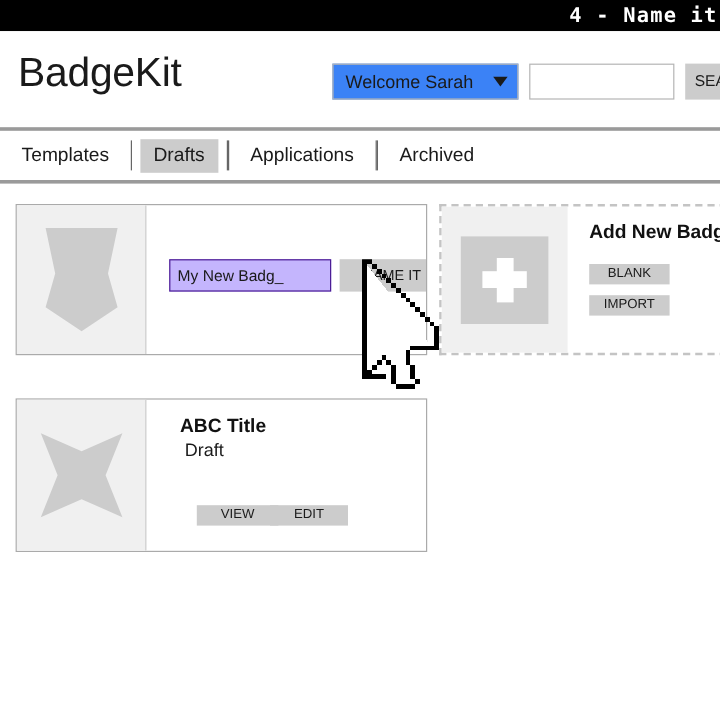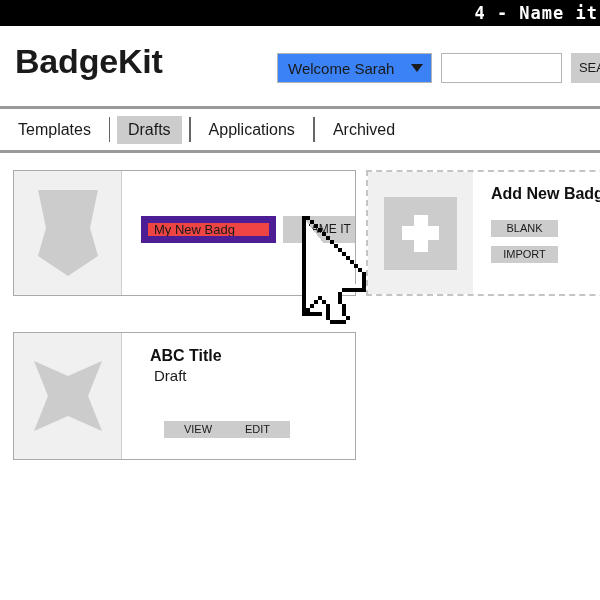--- a/index.html
+++ b/index.html
@@ -47,21 +47,21 @@
     left: 0; top: 26px;
     width: 600px;
     height: 80px;
     background: #ffffff;
   }
   .brand {
     position: absolute;
     left: 15px;
     top: 16px;
     font-size: 34px;
-    font-weight: 700;
+    font-weight: 400;
     color: #1a1a1a;
     letter-spacing: -0.2px;
     white-space: nowrap;
   }
   .user-dropdown {
     position: absolute;
     left: 277px;
     top: 27px;
     width: 155px;
     height: 30px;
@@ -176,22 +176,22 @@
   }
 
   
   #card-new { left: 13px; top: 170px; width: 343px; height: 126px; }
   #card-new .name-input {
     position: absolute;
     left: 18px;
     top: 45px;
     width: 135px;
     height: 27px;
-    border: 7px solid #4c1d95;
-    background: #ef4444;
+    border: 1px solid #4c1d95;
+    background: #c4b5fd;
     box-sizing: border-box;
     font-family: "Liberation Sans", sans-serif;
     font-size: 13px;
     color: #1a1a1a;
     padding: 0 6px;
     outline: none;
   }
   #card-new .name-it-btn {
     position: absolute;
     left: 160px;

